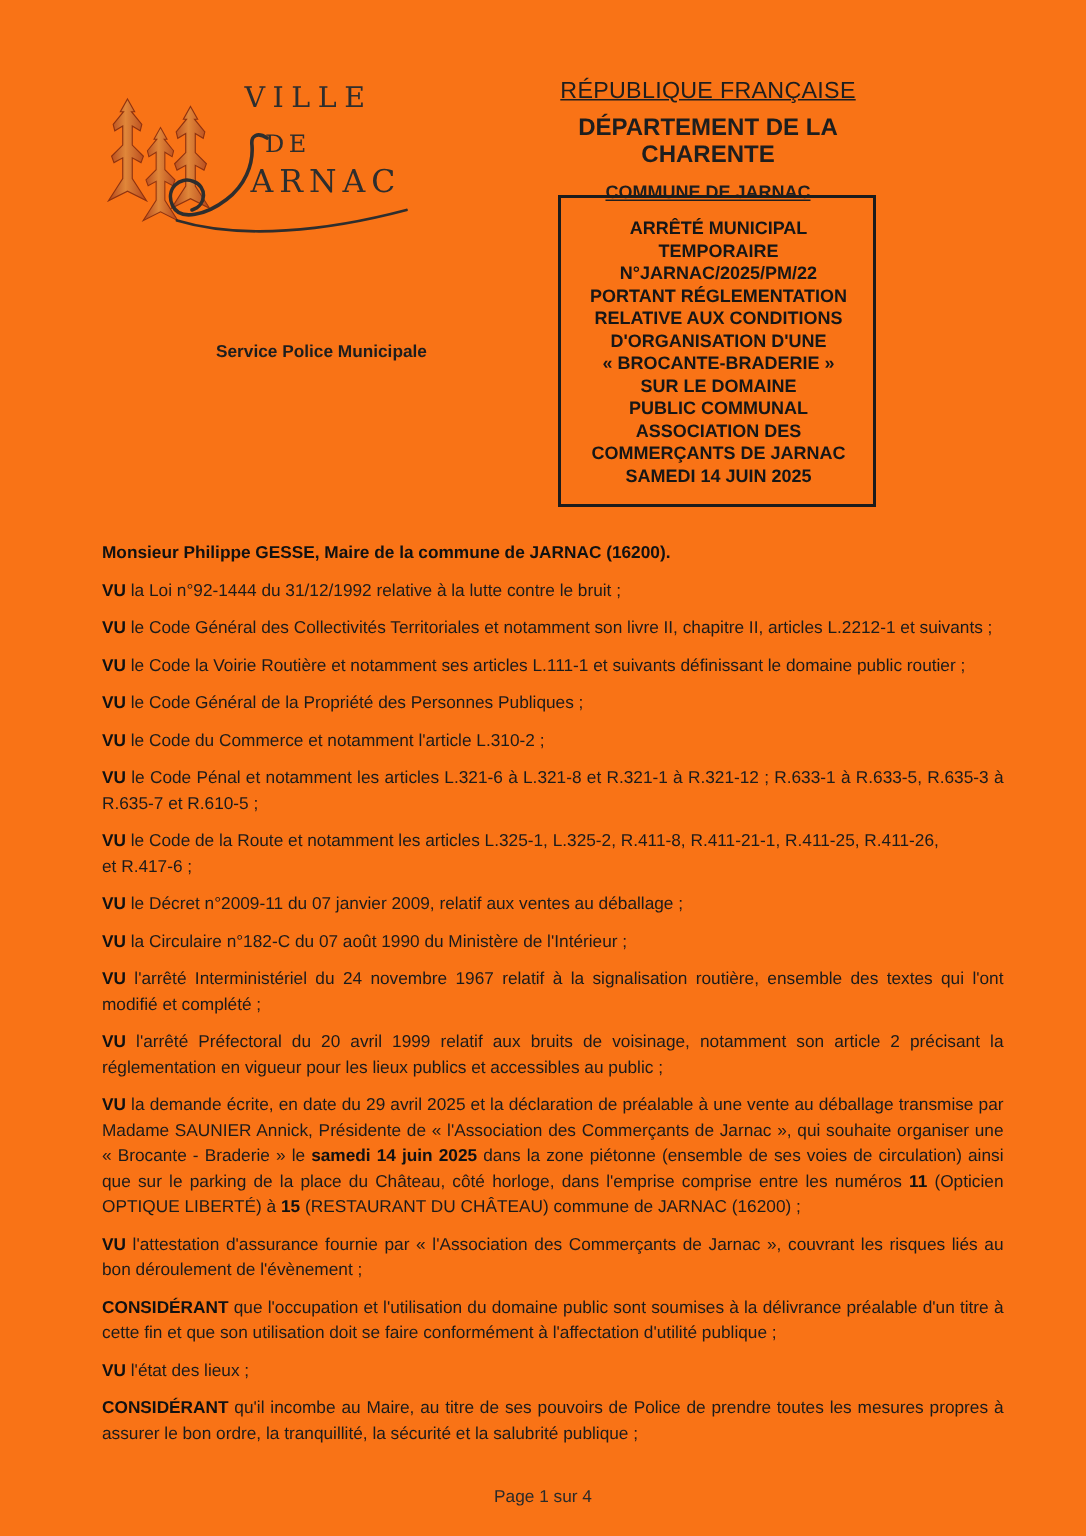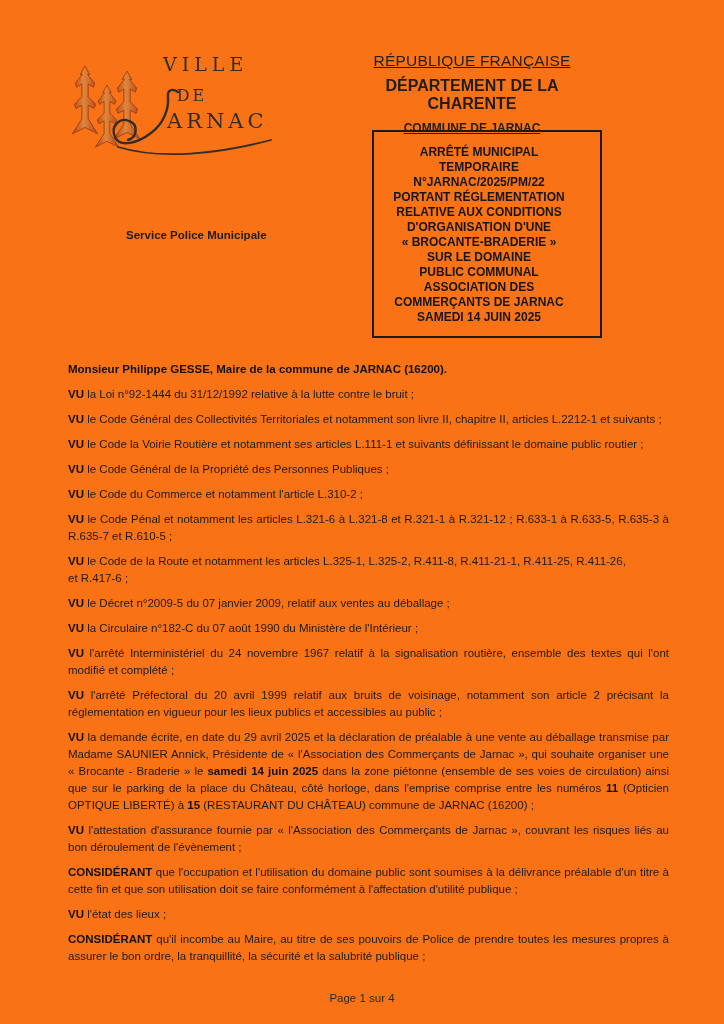--- a/index.html
+++ b/index.html
@@ -15,26 +15,26 @@
   .jstroke{fill:none;stroke:#2e2e2e;stroke-width:2.4;stroke-linecap:round;}
   .jtail{stroke-width:1.8;}
   
   .gov{position:absolute;left:352px;top:52px;width:240px;text-align:center;}
   .republique{font-weight:400;font-size:15.5px;text-decoration:underline;letter-spacing:.2px;}
   .departement{font-weight:700;font-size:16px;margin-top:7px;}
   .commune{font-weight:700;font-size:12px;text-decoration:underline;margin-top:8px;}
   
   .title-box{
     position:absolute;left:372px;top:130px;width:202px;
-    border:2px solid #1c1c1c;padding:13px 20px 11px 4px;
+    border:2px solid #1c1c1c;padding:13px 2px 11px 4px;
     font-weight:700;font-size:12px;line-height:15px;text-align:center;
     white-space:pre-line;color:#161616;
   }
   
-  .service{position:absolute;left:126px;top:229px;font-weight:700;font-size:11.5px;}
+  .service{position:absolute;left:144px;top:229px;font-weight:700;font-size:11.5px;}
   
   .body-col{position:absolute;left:68px;top:361px;width:601px;}
   .para{
     margin:0 0 8px 0;font-size:11.5px;line-height:17px;
     text-align:justify;white-space:pre-line;color:#1b1b1b;
   }
   .para b{font-weight:700;color:#111;}
   
   .footer{position:absolute;left:0;top:992px;width:724px;text-align:center;
     font-size:11.5px;color:#2a2a2a;}
@@ -89,21 +89,21 @@
   <main class="body-col">
       <p class="para"><b>Monsieur Philippe GESSE, Maire de la commune de JARNAC (16200).</b></p>
       <p class="para"><b>VU</b><span> la Loi n°92-1444 du 31/12/1992 relative à la lutte contre le bruit ;</span></p>
       <p class="para"><b>VU</b><span> le Code Général des Collectivités Territoriales et notamment son livre II, chapitre II, articles L.2212-1 et suivants ;</span></p>
       <p class="para"><b>VU</b><span> le Code la Voirie Routière et notamment ses articles L.111-1 et suivants définissant le domaine public routier ;</span></p>
       <p class="para"><b>VU</b><span> le Code Général de la Propriété des Personnes Publiques ;</span></p>
       <p class="para"><b>VU</b><span> le Code du Commerce et notamment l'article L.310-2 ;</span></p>
       <p class="para"><b>VU</b><span> le Code Pénal et notamment les articles L.321-6 à L.321-8 et R.321-1 à R.321-12 ; R.633-1 à R.633-5, R.635-3 à R.635-7 et R.610-5 ;</span></p>
       <p class="para"><b>VU</b><span> le Code de la Route et notamment les articles L.325-1, L.325-2, R.411-8, R.411-21-1, R.411-25, R.411-26,
 et R.417-6 ;</span></p>
-      <p class="para"><b>VU</b><span> le Décret n°2009-5 du 07 janvier 2009, relatif aux ventes au déballage ;</span></p>
+      <p class="para"><b>VU</b><span> le Décret n°2009-11 du 07 janvier 2009, relatif aux ventes au déballage ;</span></p>
       <p class="para"><b>VU</b><span> la Circulaire n°182-C du 07 août 1990 du Ministère de l'Intérieur ;</span></p>
       <p class="para"><b>VU</b><span> l'arrêté Interministériel du 24 novembre 1967 relatif à la signalisation routière, ensemble des textes qui l'ont modifié et complété ;</span></p>
       <p class="para"><b>VU</b><span> l'arrêté Préfectoral du 20 avril 1999 relatif aux bruits de voisinage, notamment son article 2 précisant la réglementation en vigueur pour les lieux publics et accessibles au public ;</span></p>
       <p class="para"><b>VU</b><span> la demande écrite, en date du 29 avril 2025 et la déclaration de préalable à une vente au déballage transmise par Madame SAUNIER Annick, Présidente de « l'Association des Commerçants de Jarnac », qui souhaite organiser une « Brocante - Braderie » le </span><b>samedi 14 juin 2025</b><span> dans la zone piétonne (ensemble de ses voies de circulation) ainsi que sur le parking de la place du Château, côté horloge, dans l'emprise comprise entre les numéros </span><b>11</b><span> (Opticien OPTIQUE LIBERTÉ) à </span><b>15</b><span> (RESTAURANT DU CHÂTEAU) commune de JARNAC (16200) ;</span></p>
       <p class="para"><b>VU</b><span> l'attestation d'assurance fournie par « l'Association des Commerçants de Jarnac », couvrant les risques liés au bon déroulement de l'évènement ;</span></p>
       <p class="para"><b>CONSIDÉRANT</b><span> que l'occupation et l'utilisation du domaine public sont soumises à la délivrance préalable d'un titre à cette fin et que son utilisation doit se faire conformément à l'affectation d'utilité publique ;</span></p>
       <p class="para"><b>VU</b><span> l'état des lieux ;</span></p>
       <p class="para"><b>CONSIDÉRANT</b><span> qu'il incombe au Maire, au titre de ses pouvoirs de Police de prendre toutes les mesures propres à assurer le bon ordre, la tranquillité, la sécurité et la salubrité publique ;</span></p>
     </main>
 

